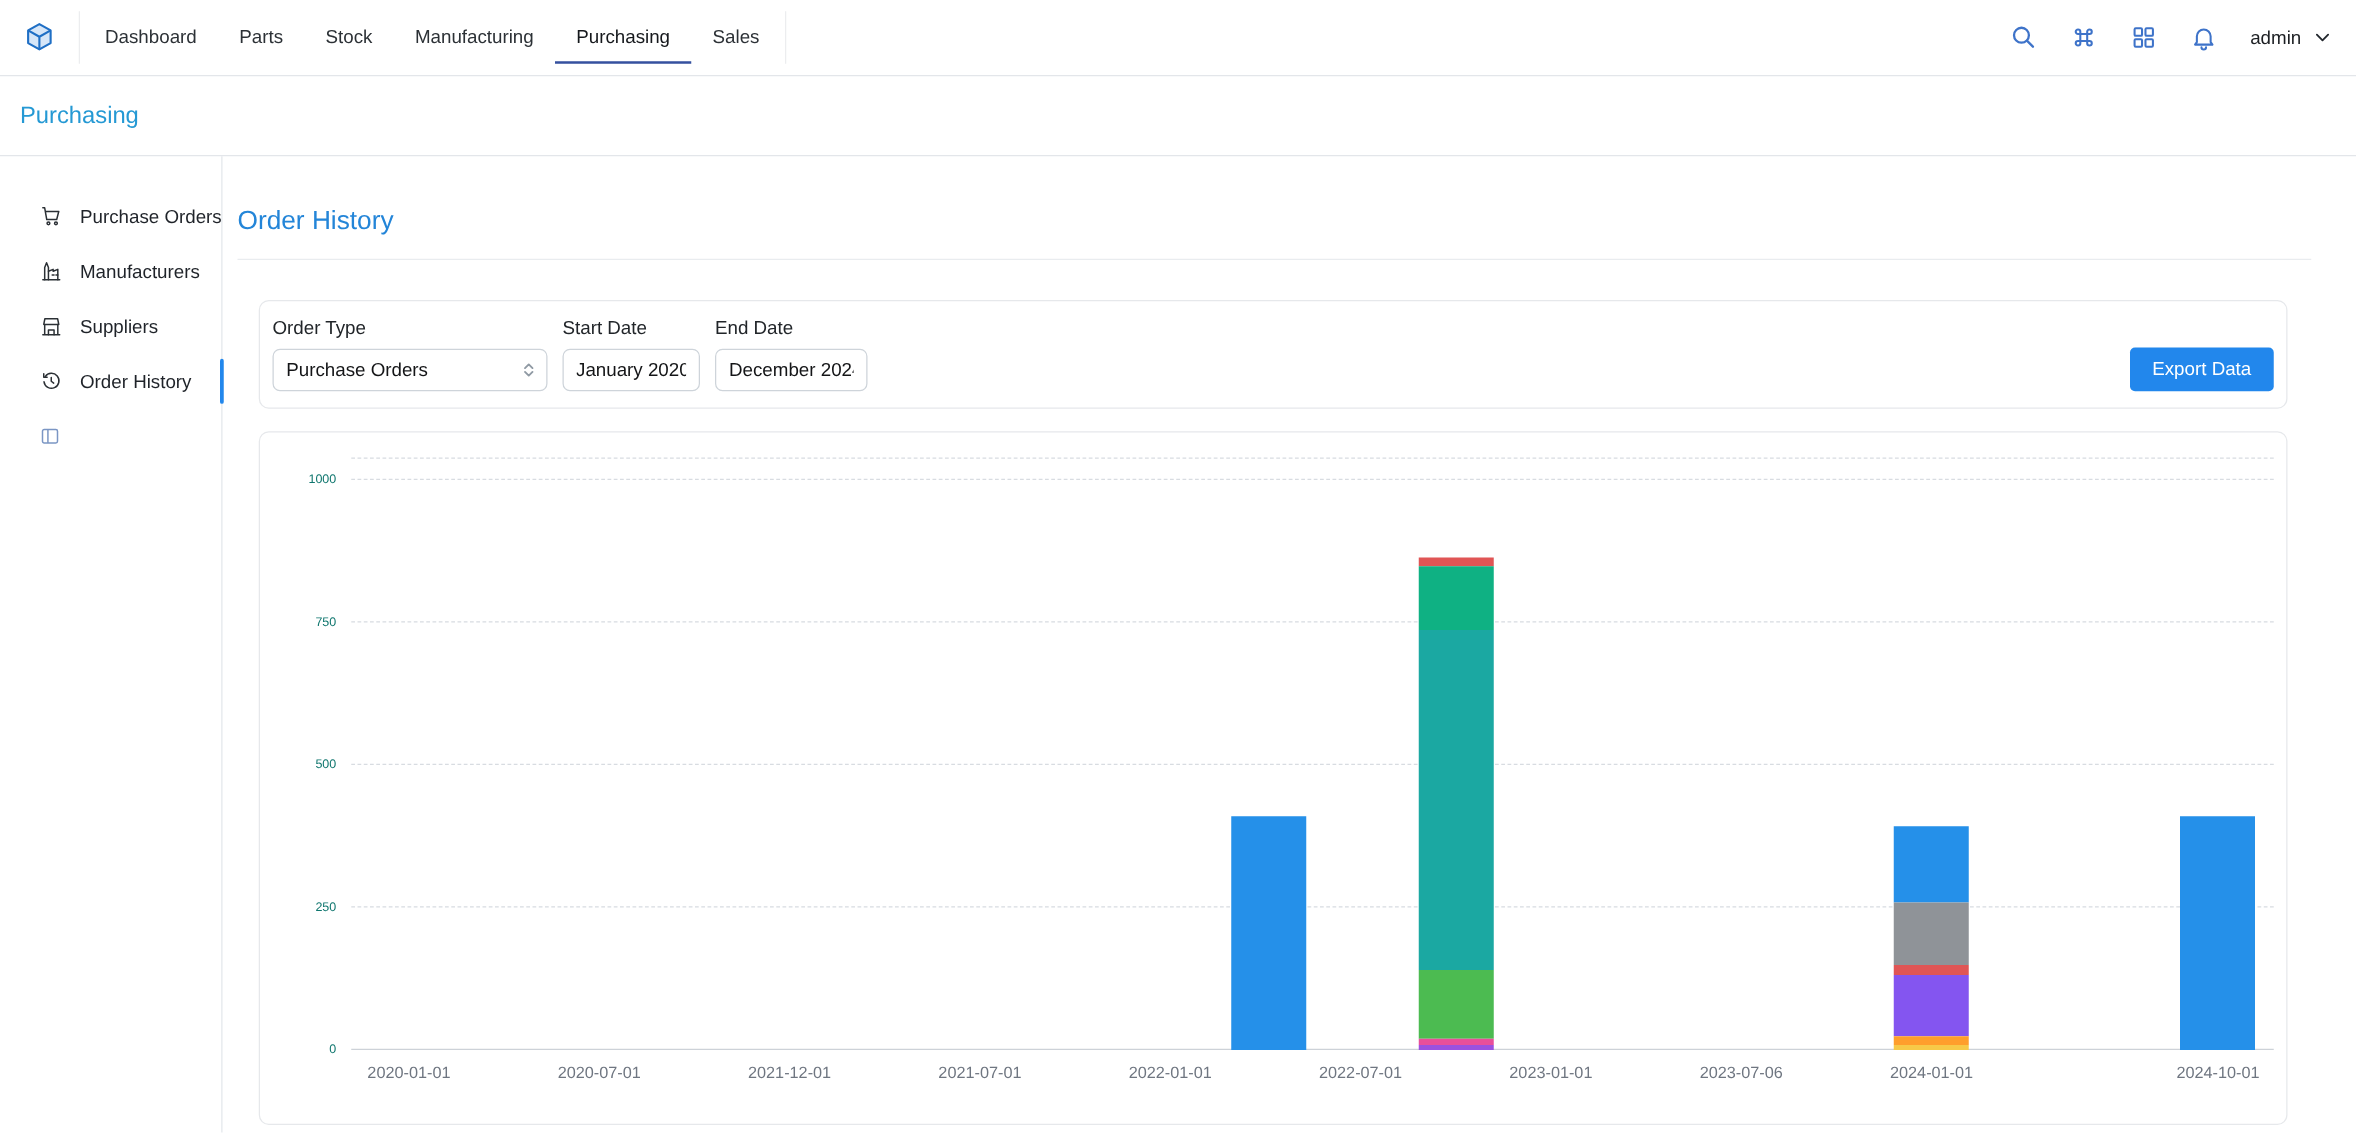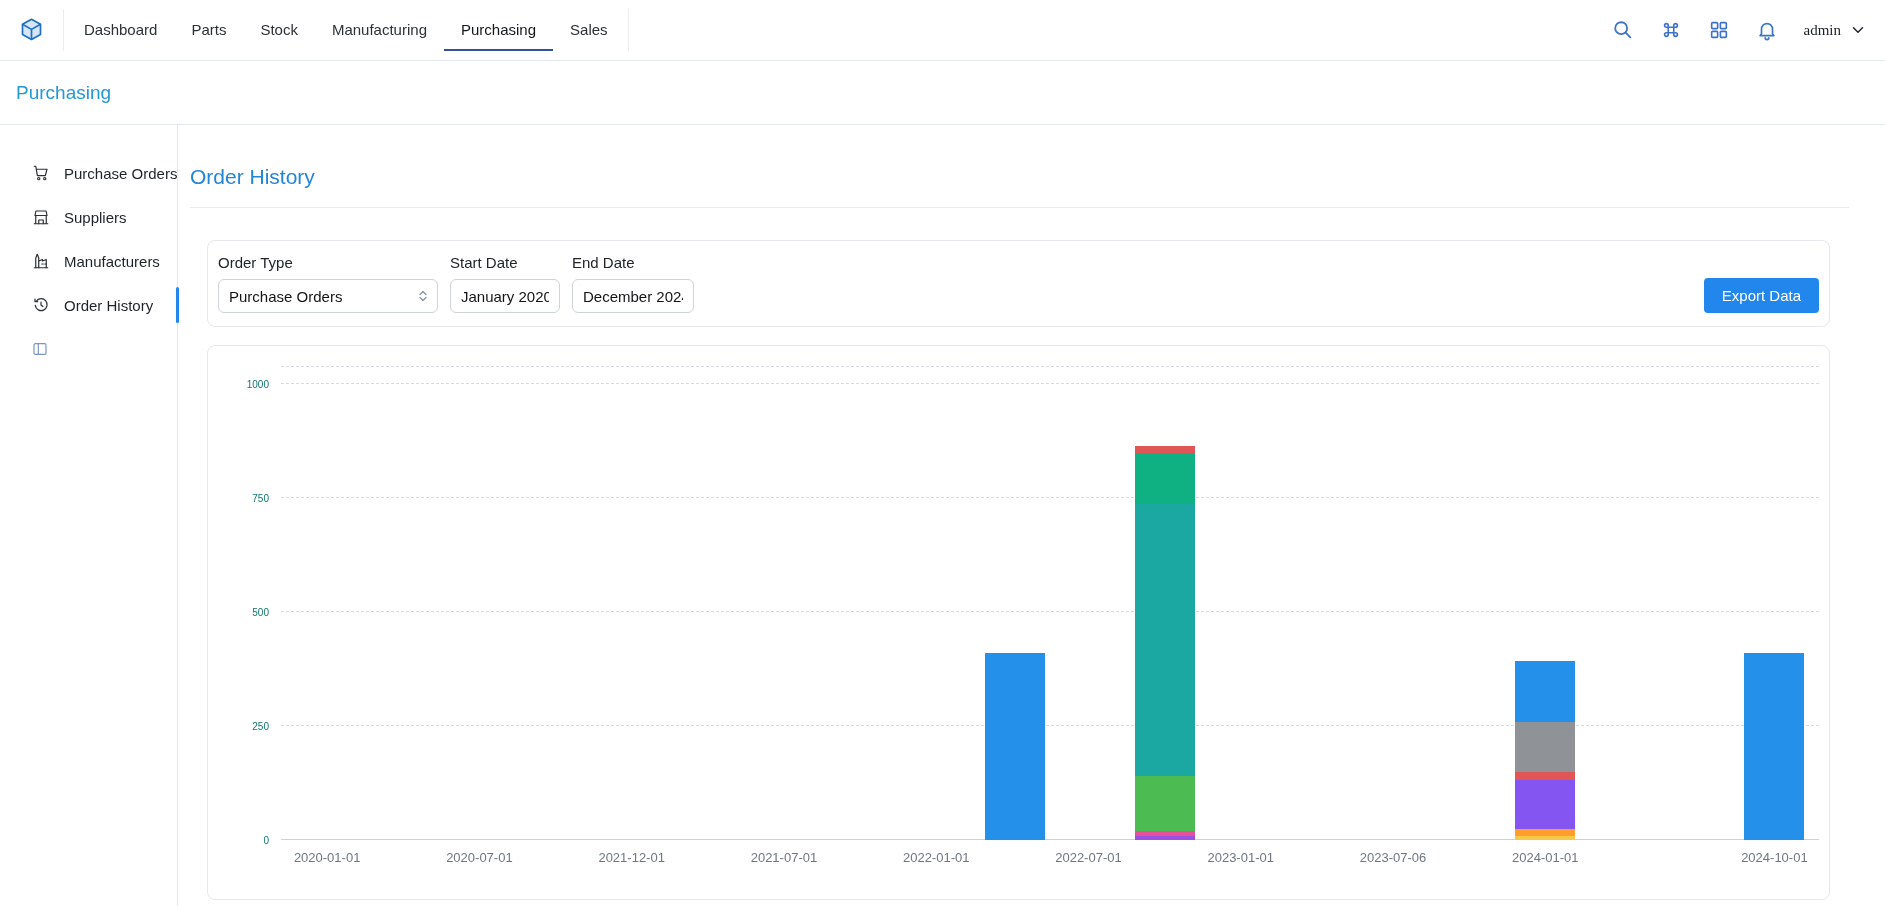--- a/index.html
+++ b/index.html
@@ -11,21 +11,21 @@
     padding: 0 18px; border-bottom: 1px solid #e3e6ea; background: #fff; }
   .nav-left { display: flex; align-items: center; height: 100%; }
   .logo { display: flex; align-items: center; margin-right: 18px; cursor: pointer; }
   .tabs { display: flex; align-items: stretch; height: 42px; align-self: center;
     border-left: 1px solid #ecedef; border-right: 1px solid #ecedef; padding: 0 3px; }
   .tab { display: flex; align-items: center; padding: 0 17px; font-size: 15px; color: #2c3136;
     cursor: pointer; border-bottom: 2px solid transparent; white-space: nowrap; }
   .tab.active { color: #15181c; border-bottom-color: #35509f; font-weight: 400; }
   .nav-right { display: flex; align-items: center; gap: 26px; }
   .nav-icon { display: flex; align-items: center; cursor: pointer; color: #3e73c9; }
-  .user { display: flex; align-items: center; gap: 8px; cursor: pointer; font-family: Liberation Serif, serif; }
+  .user { display: flex; align-items: center; gap: 8px; cursor: pointer; }
   .user-name { font-size: 15px; color: #1c1f23; }
 
   
   .crumb-bar { height: 64px; display: flex; align-items: center; padding: 0 16px;
     border-bottom: 1px solid #e3e6ea; }
   .crumb { font-size: 19px; color: #2599d4; cursor: pointer; }
 
   
   .layout { display: flex; height: 786px; }
   .sidebar { width: 178px; flex: 0 0 178px; border-right: 1px solid #e4e7eb; padding-top: 26px; }
@@ -143,37 +143,37 @@
           <circle cx="9" cy="19.5" r="1.5"></circle>
             <circle cx="17" cy="19.5" r="1.5"></circle>
           <path d="M3 3h2l2.2 12.5h10.6L20 7H6"></path>
         </svg>
       </span>
       <span>Purchase Orders</span>
     </div>
     <div class="side-item">
       <span class="sicon">
         <svg width="18" height="18" viewBox="0 0 24 24" fill="none" stroke="currentColor" stroke-width="1.6" stroke-linecap="round" stroke-linejoin="round">
-          <path d="M3 21h18M5 21V10M19 21V10"></path>
-          <path d="M4 10h16l-1.2-6H5.2L4 10z"></path>
-          <path d="M9 21v-5h6v5"></path>
-        </svg>
-      </span>
-      <span>Suppliers</span>
-    </div>
-    <div class="side-item">
-      <span class="sicon">
-        <svg width="18" height="18" viewBox="0 0 24 24" fill="none" stroke="currentColor" stroke-width="1.6" stroke-linecap="round" stroke-linejoin="round">
           <path d="M3 21h18"></path>
           <path d="M5 21V8l2-5 2 5v13"></path>
           <path d="M9 12l5-2v2l5-2v11"></path>
           <path d="M13 16h2M17 16h2"></path>
         </svg>
       </span>
       <span>Manufacturers</span>
+    </div>
+    <div class="side-item">
+      <span class="sicon">
+        <svg width="18" height="18" viewBox="0 0 24 24" fill="none" stroke="currentColor" stroke-width="1.6" stroke-linecap="round" stroke-linejoin="round">
+          <path d="M3 21h18M5 21V10M19 21V10"></path>
+          <path d="M4 10h16l-1.2-6H5.2L4 10z"></path>
+          <path d="M9 21v-5h6v5"></path>
+        </svg>
+      </span>
+      <span>Suppliers</span>
     </div>
     <div class="side-item active">
       <span class="sicon">
         <svg width="18" height="18" viewBox="0 0 24 24" fill="none" stroke="currentColor" stroke-width="1.6" stroke-linecap="round" stroke-linejoin="round">
           <path d="M12 8v4l2.6 2"></path>
           <path d="M5.6 7A8 8 0 1 1 4.3 12.6"></path>
           <path d="M4 4v3.6h3.6"></path>
         </svg>
       </span>
       <span>Order History</span>

